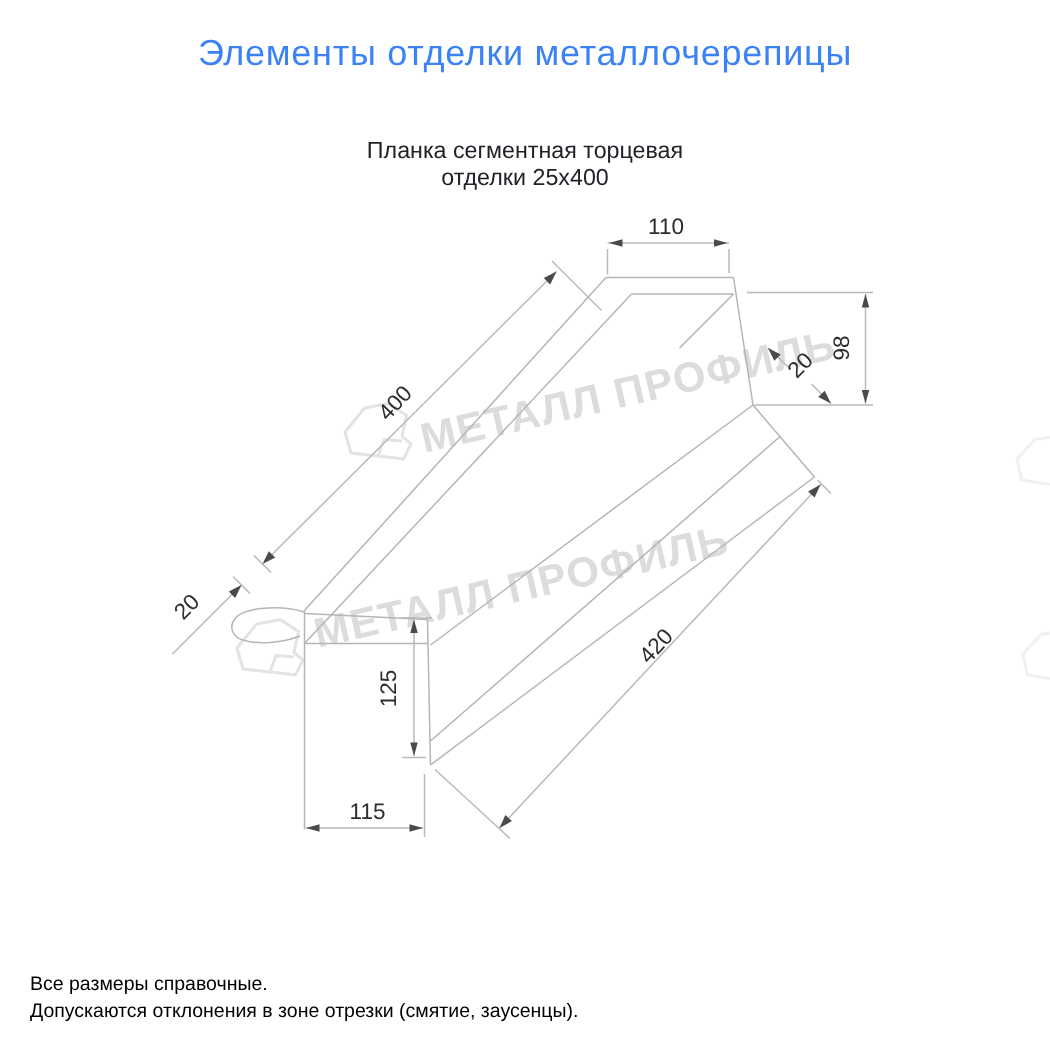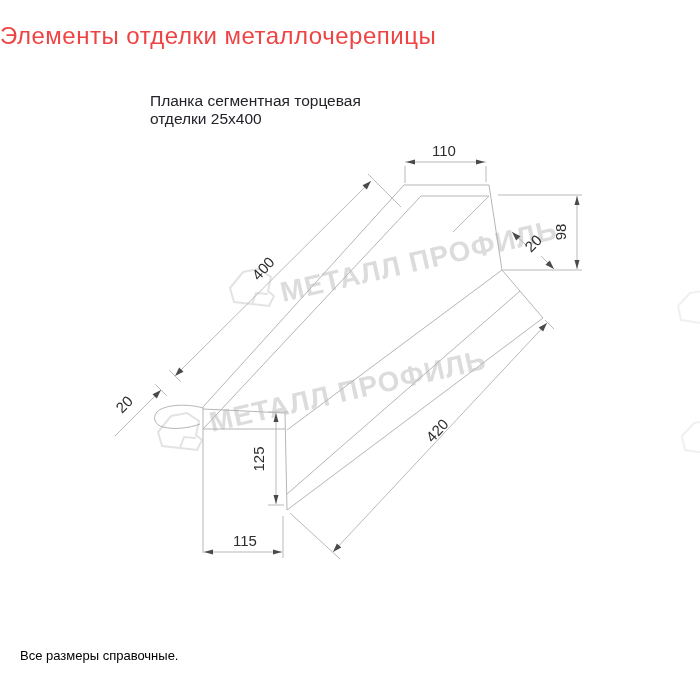--- a/index.html
+++ b/index.html
@@ -1,25 +1,25 @@
 <!DOCTYPE html>
 <html><head>
 <meta charset="utf-8">
 <style>
   html,body{margin:0;padding:0;}
   body{
     width:700px;height:700px;position:relative;background:#ffffff;
     font-family:"Liberation Sans","DejaVu Sans",sans-serif;overflow:hidden;
   }
   .title{
-    position:absolute;left:0;top:22px;width:700px;
-    font-size:24px;color:#ef4444;letter-spacing:.5px;
+    position:absolute;left:0;top:22px;width:700px;text-align:center;
+    font-size:24px;color:#3b82f6;letter-spacing:.5px;
   }
   .subtitle{
-    position:absolute;left:150px;top:92px;width:400px;text-align:left;
+    position:absolute;left:150px;top:92px;width:400px;text-align:center;
     font-size:15.5px;color:#222229;line-height:18px;
   }
   .footer{
     position:absolute;left:20px;top:647px;width:640px;
     font-size:13px;color:#000000;line-height:17.5px;
   }
   svg{position:absolute;left:0;top:0;}
   .pline{stroke:#b5b5b5;stroke-width:1;fill:none;}
   .dline{stroke:#b9b9b9;stroke-width:1;fill:none;}
   .arrow{fill:#4a4a4a;stroke:none;}
@@ -146,13 +146,14 @@
     <line class="dline" x1="545" y1="320" x2="554" y2="329"></line>
     <line class="dline" x1="333" y1="552" x2="547" y2="323"></line>
     <polygon class="arrow" points="333,552 341.3,547.4 336.9,543.4"></polygon>
     <polygon class="arrow" points="547,323 543.1,331.6 538.7,327.6"></polygon>
     <text class="dimtxt" x="441" y="434" text-anchor="middle" transform="rotate(-47 441 434)">420</text>
   </g>
 </svg>
 
 <div class="footer">
   <div>Все размеры справочные.</div>
+  <div>Допускаются отклонения в зоне отрезки (смятие, заусенцы).</div>
 </div>
 
 </body></html>

